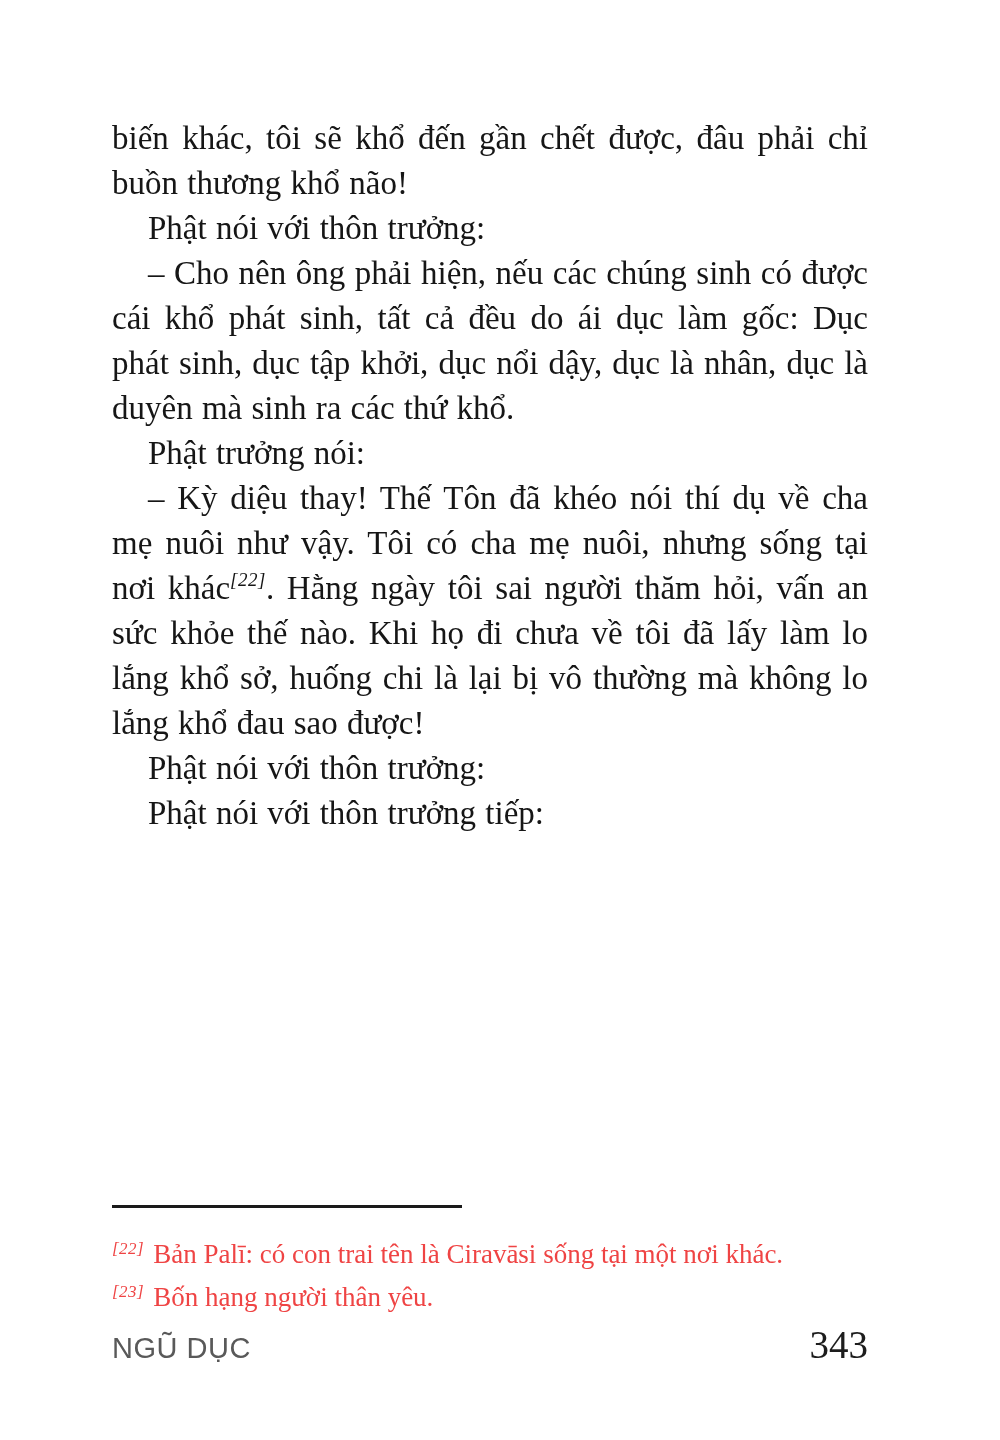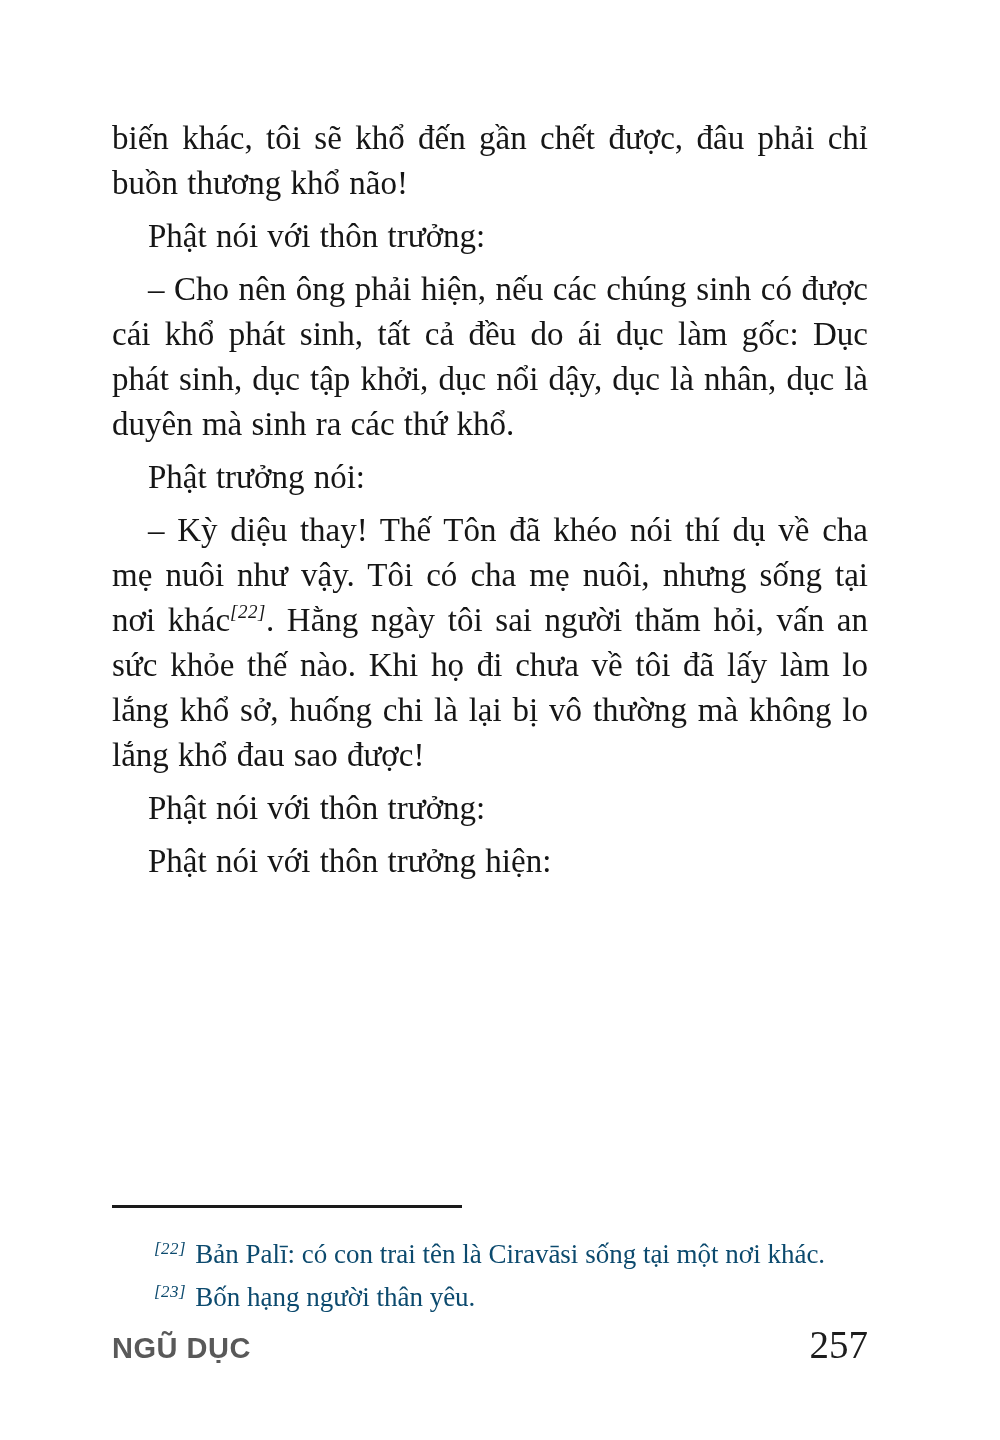--- a/index.html
+++ b/index.html
@@ -23,21 +23,21 @@
     width: 756px;
   }
   p.para {
     margin: 0;
     font-size: 33px;
     line-height: 45px;
     text-align: justify;
     text-justify: inter-word;
     word-spacing: 1px;
   }
-  p.para + p.para { margin-top: 8px; }
+  p.para + p.para { margin-top: 0; }
   p.para.indent { text-indent: 36px; }
   sup.fnref {
     font-style: italic;
     font-size: 19px;
     line-height: 0;
     vertical-align: 13px;
     letter-spacing: 0.5px;
   }
   .footnotes {
     position: absolute;
@@ -47,42 +47,41 @@
   }
   .fn-rule {
     width: 350px;
     height: 3px;
     background: #1a1a1a;
     margin: 0 0 22px 0;
   }
   .footnote {
     font-size: 27px;
     line-height: 37px;
-    color: #0c4a6e;
-    margin-left: 42px;
+    color: #ef4444;
   }
   .fn-marker {
     font-style: italic;
     font-size: 17px;
     vertical-align: 9px;
     margin-right: 9px;
     letter-spacing: 0.5px;
   }
   .footer {
     position: absolute;
     left: 112px;
     top: 1322px;
     width: 756px;
     display: flex;
     justify-content: space-between;
     align-items: baseline;
   }
   .footer-left {
     font-family: "Liberation Sans", "DejaVu Sans", sans-serif;
-    font-weight: 700;
+    font-weight: 400;
     font-size: 29px;
     letter-spacing: 0.5px;
     color: #595959;
   }
   .footer-right {
     font-family: "Liberation Serif", "DejaVu Serif", serif;
     font-size: 39px;
     color: #1d1d1d;
   }
 </style>
@@ -92,28 +91,28 @@
 <div class="page">
 
   <div class="content">
 
   <p class="para">biến khác, tôi sẽ khổ đến gần chết được, đâu phải chỉ buồn thương khổ não!</p>
       <p class="para indent">Phật nói với thôn trưởng:</p>
       <p class="para indent">– Cho nên ông phải hiện, nếu các chúng sinh có được cái khổ phát sinh, tất cả đều do ái dục làm gốc: Dục phát sinh, dục tập khởi, dục nổi dậy, dục là nhân, dục là duyên mà sinh ra các thứ khổ.</p>
       <p class="para indent">Phật trưởng nói:</p>
       <p class="para indent">– Kỳ diệu thay! Thế Tôn đã khéo nói thí dụ về cha mẹ nuôi như vậy. Tôi có cha mẹ nuôi, nhưng sống tại nơi khác<sup class="fnref">[22]</sup>. Hằng ngày tôi sai người thăm hỏi, vấn an sức khỏe thế nào. Khi họ đi chưa về tôi đã lấy làm lo lắng khổ sở, huống chi là lại bị vô thường mà không lo lắng khổ đau sao được!</p>
       <p class="para indent">Phật nói với thôn trưởng:</p>
-      <p class="para indent">Phật nói với thôn trưởng hiện:</p>
+      <p class="para indent">Phật nói với thôn trưởng tiếp:</p>
     </div>
 
   <div class="footnotes">
     <div class="fn-rule"></div>
 
   <div class="footnote"><span class="fn-marker">[22]</span>Bản Palī: có con trai tên là Ciravāsi sống tại một nơi khác.</div>
       <div class="footnote"><span class="fn-marker">[23]</span>Bốn hạng người thân yêu.</div>
     </div>
 
   <div class="footer">
     <span class="footer-left">NGŨ DỤC</span>
-    <span class="footer-right">257</span>
+    <span class="footer-right">343</span>
   </div>
 
 </div>
 
 </body></html>

